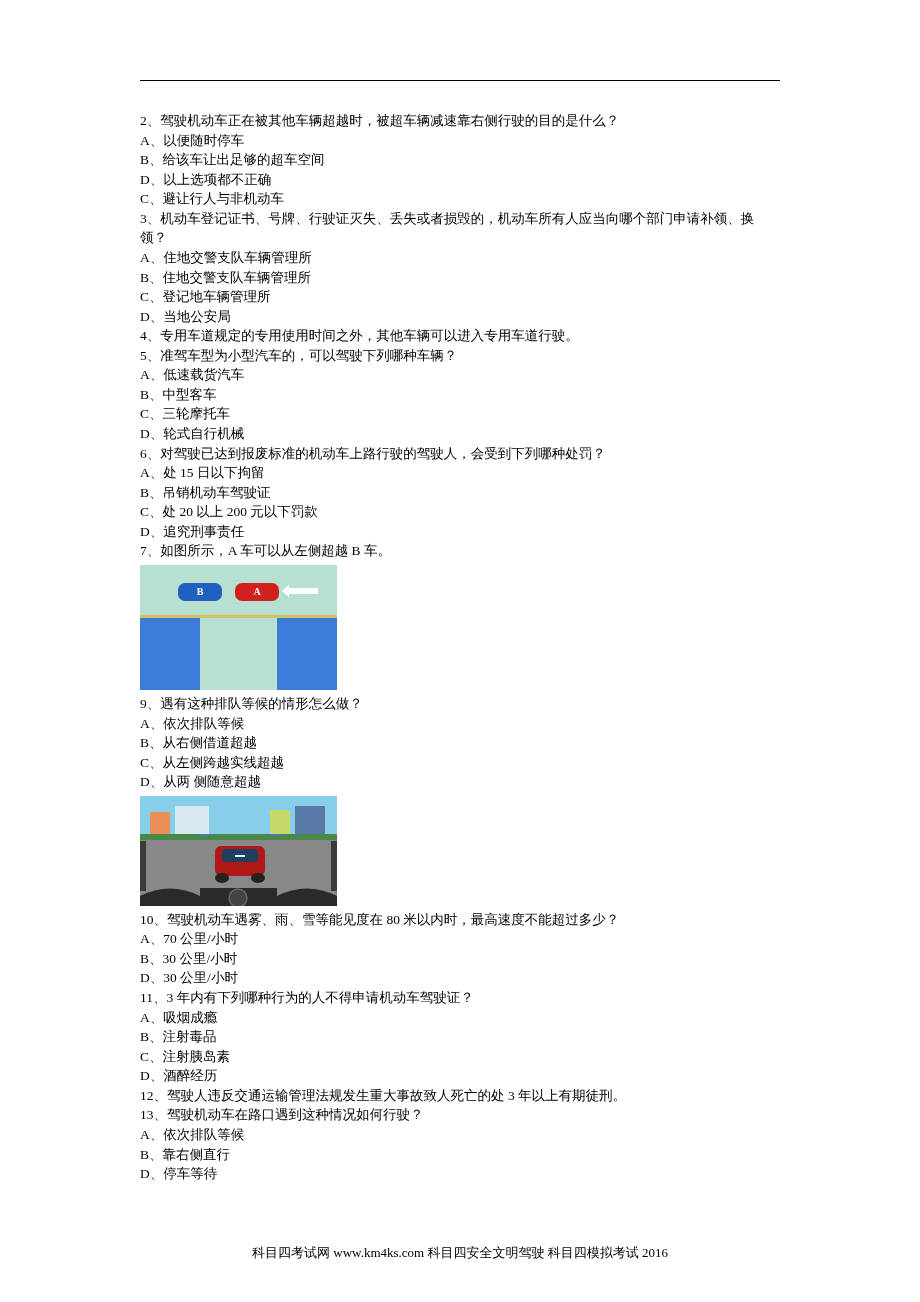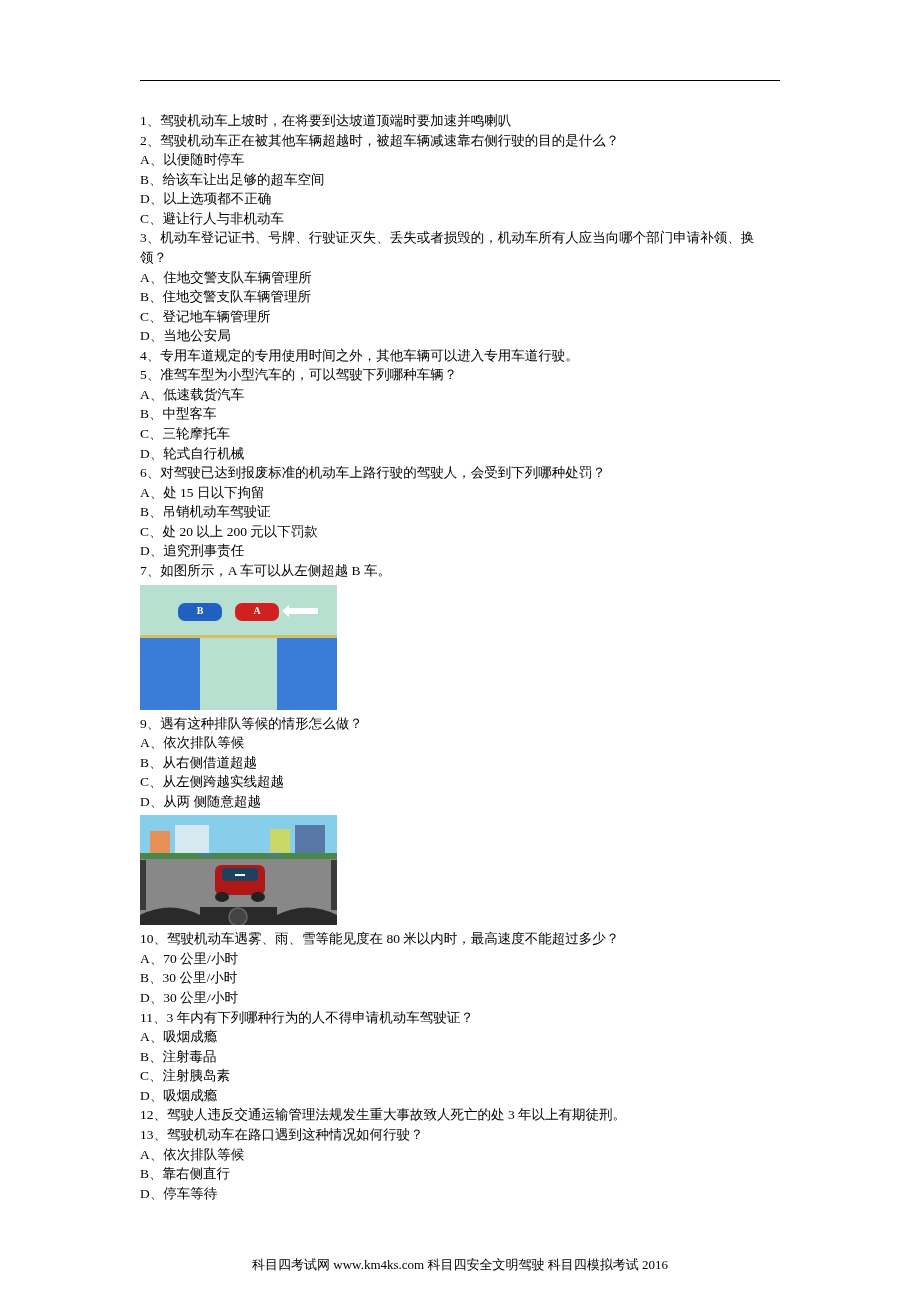--- a/index.html
+++ b/index.html
@@ -131,35 +131,34 @@
     .diagram2 {
       width: 197px;
       height: 110px;
       margin: 4px 0;
     }
     .diagram2 svg {
       display: block;
     }
     .footer {
       position: absolute;
-      bottom: 28px;
+      bottom: 40px;
       left: 0;
       width: 100%;
       text-align: center;
       font-size: 13px;
     }
   </style>
 </head>
 <body>
 
 <div class="page">
   <div class="top-line"></div>
   <div class="content">
 
-    <div class="item"><span>1</span>、<span>驾驶机动车上坡时，在将要到达坡道顶端时要加速并鸣喇叭</span></div>
 
     <div class="item"><span>2</span>、<span>驾驶机动车正在被其他车辆超越时，被超车辆减速靠右侧行驶的目的是什么？</span></div>
     <div class="item">A、以便随时停车</div>
     <div class="item">B、给该车让出足够的超车空间</div>
     <div class="item">D、以上选项都不正确</div>
     <div class="item">C、避让行人与非机动车</div>
 
     <div class="item"><span>3</span>、<span>机动车登记证书、号牌、行驶证灭失、丢失或者损毁的，机动车所有人应当向哪个部门申请补领、换领？</span></div>
     <div class="item">A、住地交警支队车辆管理所</div>
     <div class="item">B、住地交警支队车辆管理所</div>
@@ -228,21 +227,21 @@
 
     <div class="item"><span>10</span>、<span>驾驶机动车遇雾、雨、雪等能见度在 80 米以内时，最高速度不能超过多少？</span></div>
     <div class="item">A、70 公里/小时</div>
     <div class="item">B、30 公里/小时</div>
     <div class="item">D、30 公里/小时</div>
 
     <div class="item"><span>11</span>、<span>3 年内有下列哪种行为的人不得申请机动车驾驶证？</span></div>
     <div class="item">A、吸烟成瘾</div>
     <div class="item">B、注射毒品</div>
     <div class="item">C、注射胰岛素</div>
-    <div class="item">D、吸烟成瘾</div>
+    <div class="item">D、酒醉经历</div>
 
     <div class="item"><span>12</span>、<span>驾驶人违反交通运输管理法规发生重大事故致人死亡的处 3 年以上有期徒刑。</span></div>
 
     <div class="item"><span>13</span>、<span>驾驶机动车在路口遇到这种情况如何行驶？</span></div>
     <div class="item">A、依次排队等候</div>
     <div class="item">B、靠右侧直行</div>
     <div class="item">D、停车等待</div>
 
   </div>
 

